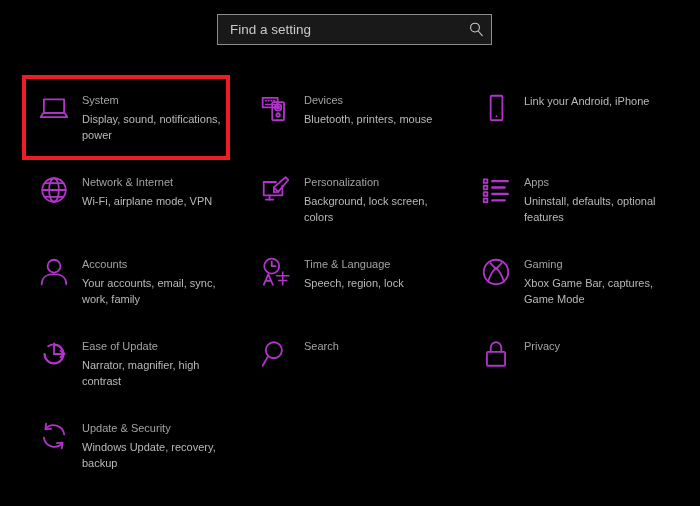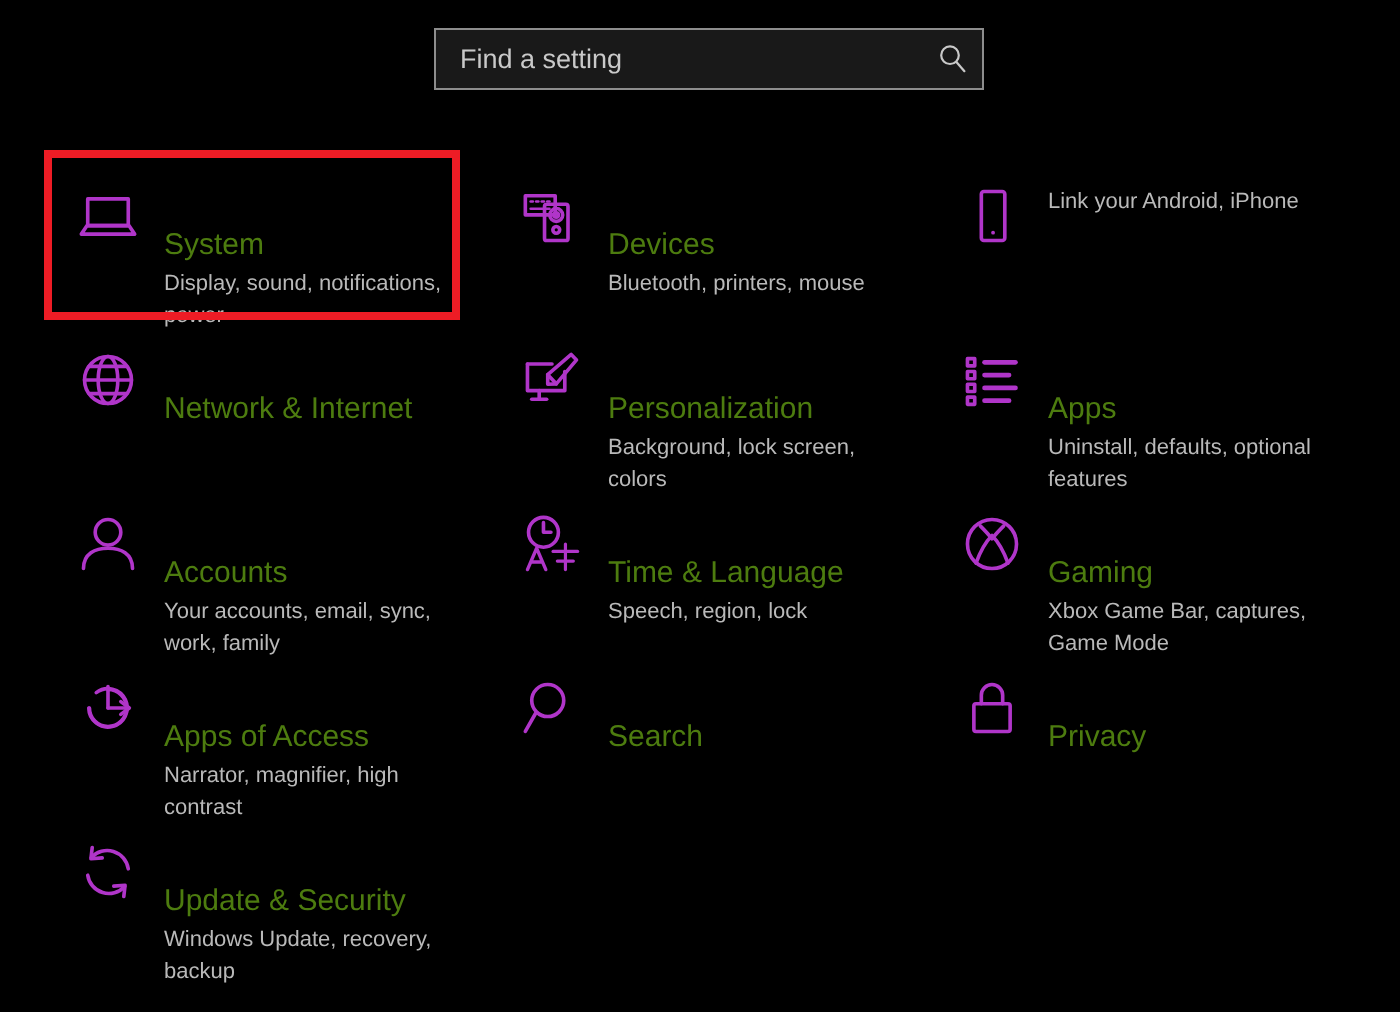--- a/index.html
+++ b/index.html
@@ -95,26 +95,25 @@
     padding-top: 2px;
   }
   .tile .icon svg { display: block; }
 
   .tile .txt {
     padding-top: 1px;
     min-width: 0;
   }
 
   .tile .title {
-    font-size: 15px;
+    font-size: 11px;
     line-height: 18px;
-    color: #4d7c0f;
+    color: #a3a3a3;
     font-weight: 400;
     white-space: nowrap;
-    margin-top: 23px;
   }
 
   .tile .sub {
     font-size: 11px;
     line-height: 16px;
     color: #b9b9b9;
     margin-top: 2px;
     max-width: 152px;
   }
 
@@ -198,20 +197,21 @@
           <svg width="32" height="32" viewBox="0 0 30 30" fill="none" stroke="#b035c9" stroke-width="1.7" stroke-linecap="round" stroke-linejoin="round">
             <circle cx="15" cy="15" r="11"></circle>
       <ellipse cx="15" cy="15" rx="4.6" ry="11"></ellipse>
       <line x1="4" y1="15" x2="26" y2="15"></line>
       <line x1="6.2" y1="8.6" x2="23.8" y2="8.6"></line>
       <line x1="6.2" y1="21.4" x2="23.8" y2="21.4"></line>
           </svg>
         </span>
         <span class="txt">
           <div class="title">Network &amp; Internet</div>
+          <div class="sub">Wi-Fi, airplane mode, VPN</div>
         </span>
       </div>
       <div class="tile" style="--hl: #ee1c25;">
         <span class="icon">
           <svg width="32" height="32" viewBox="0 0 30 30" fill="none" stroke="#b035c9" stroke-width="1.7" stroke-linecap="round" stroke-linejoin="round">
             <path d="M3.5 7.5 L3.5 20 L21 20 L21 11"></path>
       <path d="M3.5 7.5 L15 7.5"></path>
       <line x1="9" y1="20" x2="9" y2="24"></line>
       <line x1="5.5" y1="24" x2="12.5" y2="24"></line>
       <path d="M13 17 L13 12.5 L24 3 L26.5 5.6 L17 16.8 Z"></path>
@@ -292,21 +292,21 @@
         <span class="icon">
           <svg width="32" height="32" viewBox="0 0 30 30" fill="none" stroke="#b035c9" stroke-width="1.7" stroke-linecap="round" stroke-linejoin="round">
             <path d="M15 15 m-9 0 a9 9 0 1 0 3.5 -7.2" stroke-dasharray="0"></path>
       <path d="M6.3 15 A8.7 8.7 0 1 0 15 6.3"></path>
       <line x1="15" y1="5" x2="15" y2="15"></line>
       <path d="M21 12 L25 15 L21 18"></path>
       <line x1="15" y1="15" x2="24.5" y2="15"></line>
           </svg>
         </span>
         <span class="txt">
-          <div class="title">Apps of Access</div>
+          <div class="title">Ease of Update</div>
           <div class="sub">Narrator, magnifier, high contrast</div>
         </span>
       </div>
       <div class="tile" style="--hl: #ee1c25;">
         <span class="icon">
           <svg width="32" height="32" viewBox="0 0 30 30" fill="none" stroke="#b035c9" stroke-width="1.7" stroke-linecap="round" stroke-linejoin="round">
             <circle cx="13" cy="11.5" r="7.5"></circle>
       <line x1="7.6" y1="17" x2="2.5" y2="26"></line>
           </svg>
         </span>

